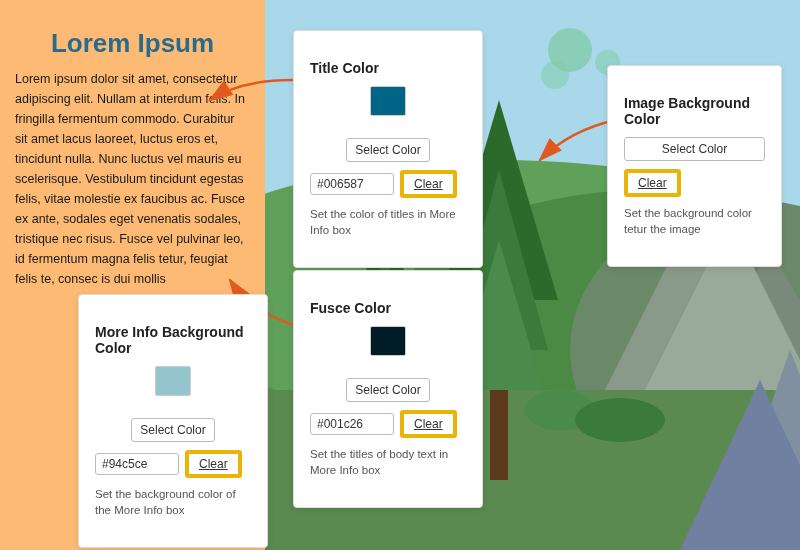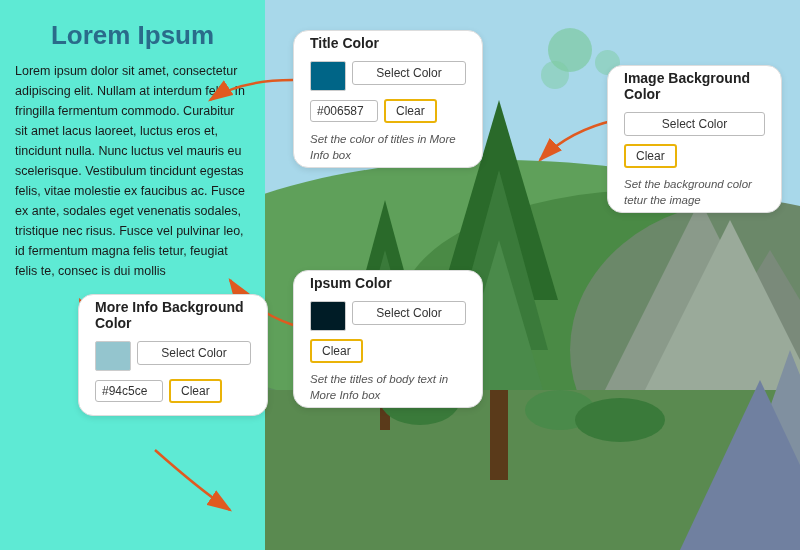--- a/index.html
+++ b/index.html
@@ -38,23 +38,23 @@
       background: #7ecba1;
       opacity: 0.5;
     }
 
     
     .left-panel {
       position: absolute;
       left: 0; top: 0;
       width: 265px;
       height: 100%;
-      background: #5eead4;
+      background: #fdba74;
       z-index: 1;
-      padding: 20px 15px;
+      padding: 28px 15px;
     }
 
     .left-panel h1 {
       font-size: 26px;
       font-weight: bold;
       color: #2a6b8a;
       text-align: center;
       margin-bottom: 10px;
     }
 
@@ -62,39 +62,40 @@
       font-size: 12.5px;
       color: #1a1a1a;
       line-height: 1.6;
     }
 
     
     .color-card {
       position: absolute;
       background: white;
       border: 1px solid #ddd;
-      border-radius: 15px;
-      padding: 4px 16px;
+      border-radius: 4px;
+      padding: 29px 16px;
       width: 190px;
       z-index: 10;
       box-shadow: 0 2px 6px rgba(0,0,0,0.1);
     }
 
     .color-card h3 {
       font-size: 14px;
       font-weight: bold;
       color: #222;
       margin-bottom: 10px;
     }
 
     .color-swatch-row {
       display: flex;
-      align-items: flex-start;
-      gap: 6px;
+      align-items: center;
+      gap: 22px;
       margin-bottom: 8px;
+      flex-direction: column;
     }
 
     .color-swatch {
       width: 36px;
       height: 30px;
       border: 1px solid #ccc;
       border-radius: 2px;
       flex-shrink: 0;
     }
 
@@ -115,38 +116,38 @@
       gap: 6px;
       margin-bottom: 8px;
     }
 
     .hex-input {
       border: 1px solid #bbb;
       border-radius: 3px;
       padding: 3px 6px;
       font-size: 12px;
       color: #333;
-      width: 68px;
+      width: 84px;
       background: white;
     }
 
     .clear-btn {
       background: white;
-      border: 2px solid #eab308;
+      border: 4px solid #eab308;
       border-radius: 3px;
       padding: 3px 10px;
       font-size: 12px;
       color: #333;
       cursor: pointer;
+      text-decoration: underline;
     }
 
     .card-description {
       font-size: 11.5px;
       color: #555;
-      font-style: italic;
       line-height: 1.4;
     }
 
     
     .arrows-layer {
       position: absolute;
       inset: 0;
       z-index: 5;
       pointer-events: none;
     }
@@ -249,41 +250,43 @@
     <button class="select-color-btn">Select Color</button>
   </div>
   <div class="hex-clear-row">
     <input class="hex-input" type="text" value="#006587" style="">
     <button class="clear-btn">Clear</button>
   </div>
   <p class="card-description">Set the color of titles in More Info box</p>
 </div>
 
 <div class="color-card card-text-color">
-  <h3>Ipsum Color</h3>
+  <h3>Fusce Color</h3>
   <div class="color-swatch-row">
     <div class="color-swatch" style="background:#001c26;"></div>
     <button class="select-color-btn">Select Color</button>
   </div>
   <div class="hex-clear-row">
+    <input class="hex-input" type="text" value="#001c26" style="">
     <button class="clear-btn">Clear</button>
   </div>
   <p class="card-description">Set the titles of body text in More Info box</p>
 </div>
 
 <div class="color-card card-more-info">
   <h3>More Info Background Color</h3>
   <div class="color-swatch-row">
     <div class="color-swatch" style="background:#94c5ce;"></div>
     <button class="select-color-btn">Select Color</button>
   </div>
   <div class="hex-clear-row">
     <input class="hex-input" type="text" value="#94c5ce" style="">
     <button class="clear-btn">Clear</button>
   </div>
+  <p class="card-description">Set the background color of the More Info box</p>
 </div>
 
 <div class="color-card card-image-bg">
   <h3>Image Background Color</h3>
   <div class="color-swatch-row">
     <button class="select-color-btn" style="width:100%;">Select Color</button>
   </div>
   <div class="hex-clear-row">
     <button class="clear-btn">Clear</button>
   </div>

